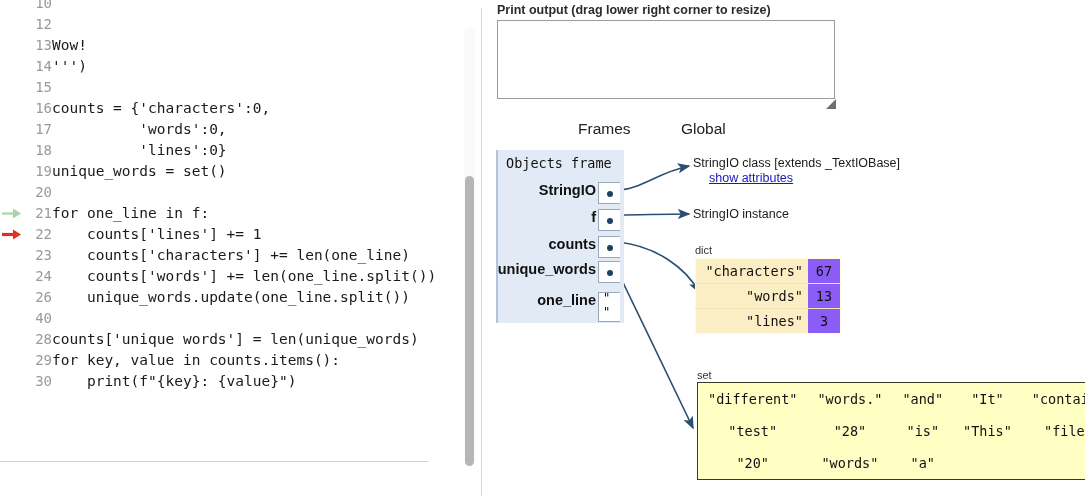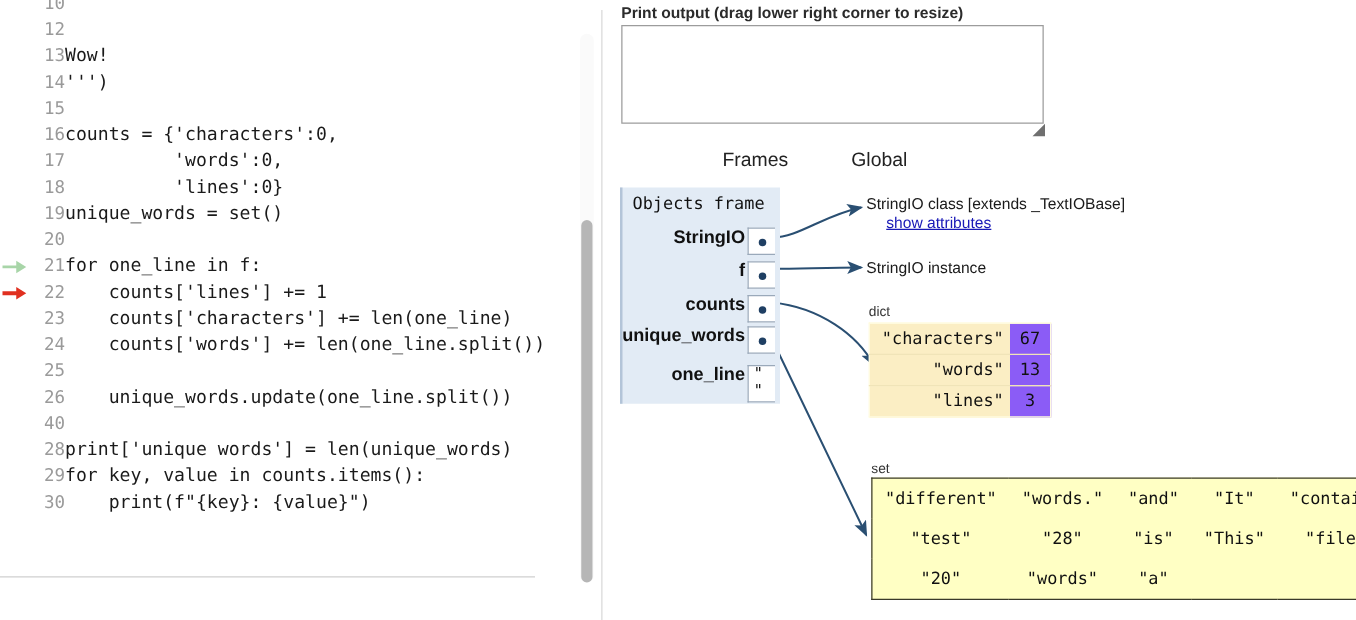--- a/index.html
+++ b/index.html
@@ -237,37 +237,32 @@
             <td class="lineno">23</td>
             <td class="codetext">    counts['characters'] += len(one_line)</td>
           </tr>
           <tr>
             <td class="gutter-arrow">&nbsp;</td>
             <td class="lineno">24</td>
             <td class="codetext">    counts['words'] += len(one_line.split())</td>
           </tr>
           <tr>
             <td class="gutter-arrow">&nbsp;</td>
-            <td class="lineno">25</td>
-            <td class="codetext"></td>
-          </tr>
-          <tr>
-            <td class="gutter-arrow">&nbsp;</td>
             <td class="lineno">26</td>
             <td class="codetext">    unique_words.update(one_line.split())</td>
           </tr>
           <tr>
             <td class="gutter-arrow">&nbsp;</td>
             <td class="lineno">40</td>
             <td class="codetext"></td>
           </tr>
           <tr>
             <td class="gutter-arrow">&nbsp;</td>
             <td class="lineno">28</td>
-            <td class="codetext">print['unique words'] = len(unique_words)</td>
+            <td class="codetext">counts['unique words'] = len(unique_words)</td>
           </tr>
           <tr>
             <td class="gutter-arrow">&nbsp;</td>
             <td class="lineno">29</td>
             <td class="codetext">for key, value in counts.items():</td>
           </tr>
           <tr>
             <td class="gutter-arrow">&nbsp;</td>
             <td class="lineno">30</td>
             <td class="codetext">    print(f"{key}: {value}")</td>

